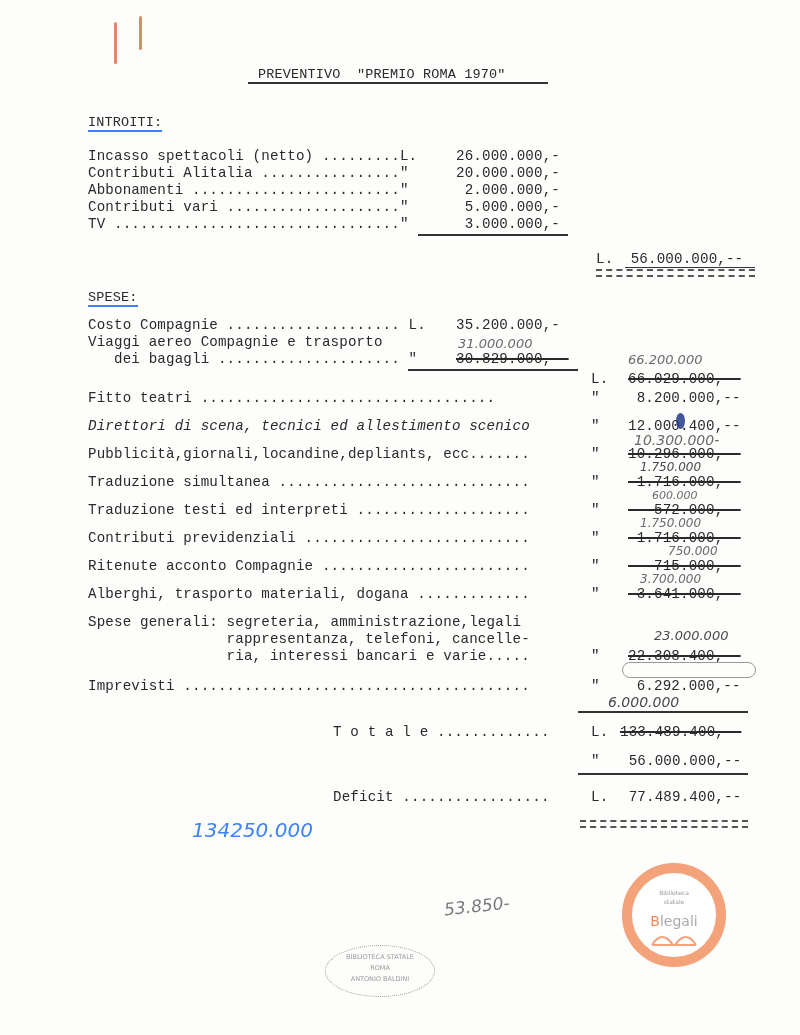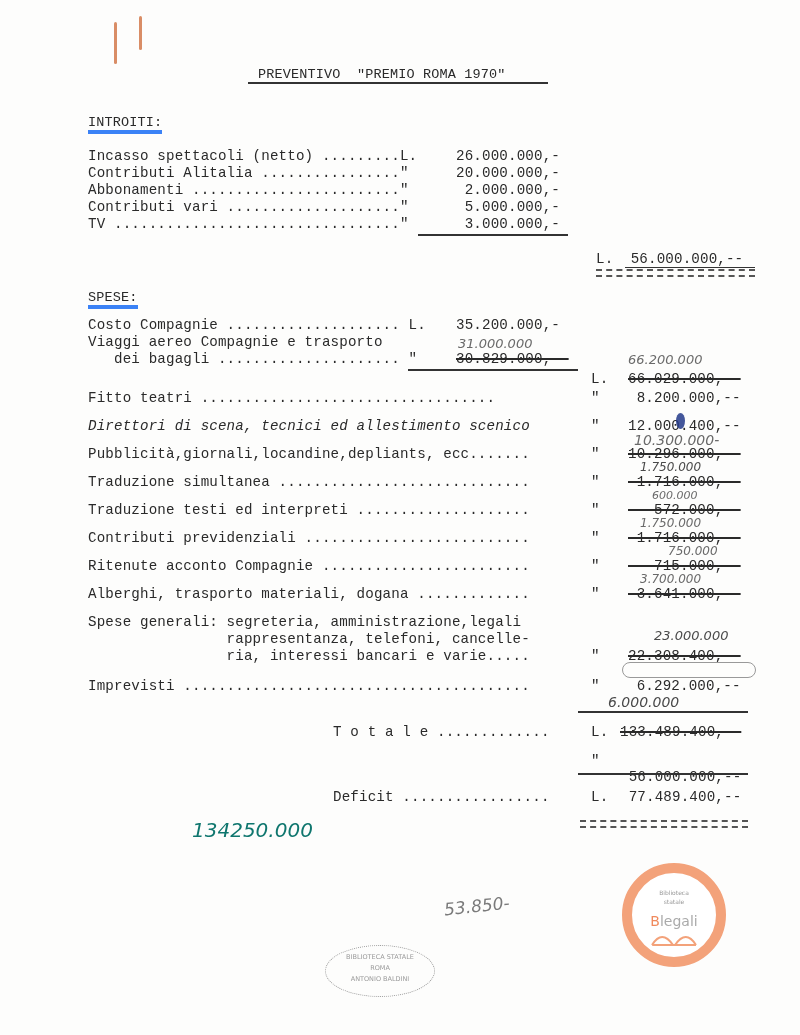--- a/index.html
+++ b/index.html
@@ -4,21 +4,21 @@
 <style>
   html, body { margin:0; padding:0; }
   body {
     width:800px; height:1035px; background:#fdfdfc; position:relative; overflow:hidden;
     font-family:"Liberation Mono","DejaVu Sans Mono",monospace; color:#2a2a2a;
   }
   .abs { position:absolute; white-space:pre; }
   .typed { font-size:14.2px; line-height:17px; letter-spacing:0.15px; }
   .title { left:258px; top:66px; font-size:13.5px; }
   .title-rule { position:absolute; left:248px; top:82px; width:300px; height:2px; background:#333; }
-  .heading { font-size:13.5px; border-bottom:4px solid #3b82f6; line-height:14px; }
+  .heading { font-size:13.5px; border-bottom:2px solid #3b82f6; line-height:14px; }
   .rule { position:absolute; height:2px; background:#333; }
   .dbl { position:absolute; height:4px; border-top:2px dashed #555; border-bottom:2px dashed #555; }
   .strike { text-decoration:line-through; text-decoration-thickness:2px; }
   .hand { font-family:"DejaVu Sans",sans-serif; font-style:italic; color:#6a6a6a; font-size:13px; }
   .hand-dark { color:#4a4a4a; }
   .ink-blot { position:absolute; left:676px; top:413px; width:9px; height:16px; background:#233a8a; border-radius:50%; opacity:0.85; }
   .red-mark { position:absolute; width:3px; border-radius:2px; background:#d07040; opacity:0.8; }
   .stamp { position:absolute; left:325px; top:945px; width:108px; height:50px; border:1.5px dotted #9a9a9a; border-radius:50%; text-align:center; font-family:"DejaVu Sans",sans-serif; font-size:6.5px; color:#9a9a9a; }
   .stamp div { line-height:11px; }
   .logo { position:absolute; left:622px; top:863px; width:104px; height:104px; border-radius:50%; border:10px solid #f3a27a; background:#fff; box-sizing:border-box; }
@@ -122,29 +122,29 @@
 <div class="abs typed" style="left:591px;top:678px;">"</div>
 <div class="abs typed" style="left:628px;top:678px;"> 6.292.000,--</div>
 <div class="abs hand hand-dark" style="left:608px;top:694px;font-size:14px;">6.000.000</div>
 <div class="rule" style="left:578px;top:711px;width:170px;"></div>
 
 <div class="abs typed" style="left:333px;top:724px;">T o t a l e .............</div>
 <div class="abs typed" style="left:591px;top:724px;">L.</div>
 <div class="abs typed strike" style="left:620px;top:724px;">133.489.400,--</div>
 
 <div class="abs typed" style="left:591px;top:753px;">"</div>
-<div class="abs typed" style="left:620px;top:753px;margin-top:16px;"> 56.000.000,--</div>
+<div class="abs typed" style="left:620px;top:753px;"> 56.000.000,--</div>
 <div class="rule" style="left:578px;top:773px;width:170px;"></div>
 
 <div class="abs typed" style="left:333px;top:789px;">Deficit .................</div>
 <div class="abs typed" style="left:591px;top:789px;">L.</div>
 <div class="abs typed" style="left:620px;top:789px;"> 77.489.400,--</div>
 <div class="dbl" style="left:580px;top:820px;width:168px;"></div>
 
-<div class="abs hand" style="left:192px;top:818px;font-size:20px;color:#0f766e;">134250.000</div>
+<div class="abs hand" style="left:192px;top:818px;font-size:20px;color:#3b82f6;">134250.000</div>
 <div class="abs hand" style="left:444px;top:896px;font-size:17px;color:#7a7a7a;transform:rotate(-6deg);">53.850-</div>
 
 <div class="stamp">
   <div style="margin-top:6px;">BIBLIOTECA STATALE</div>
   <div>ROMA</div>
   <div>ANTONIO BALDINI</div>
 </div>
 
 <div class="logo">
   <div class="logo-small" style="top:16px;">Biblioteca</div>

